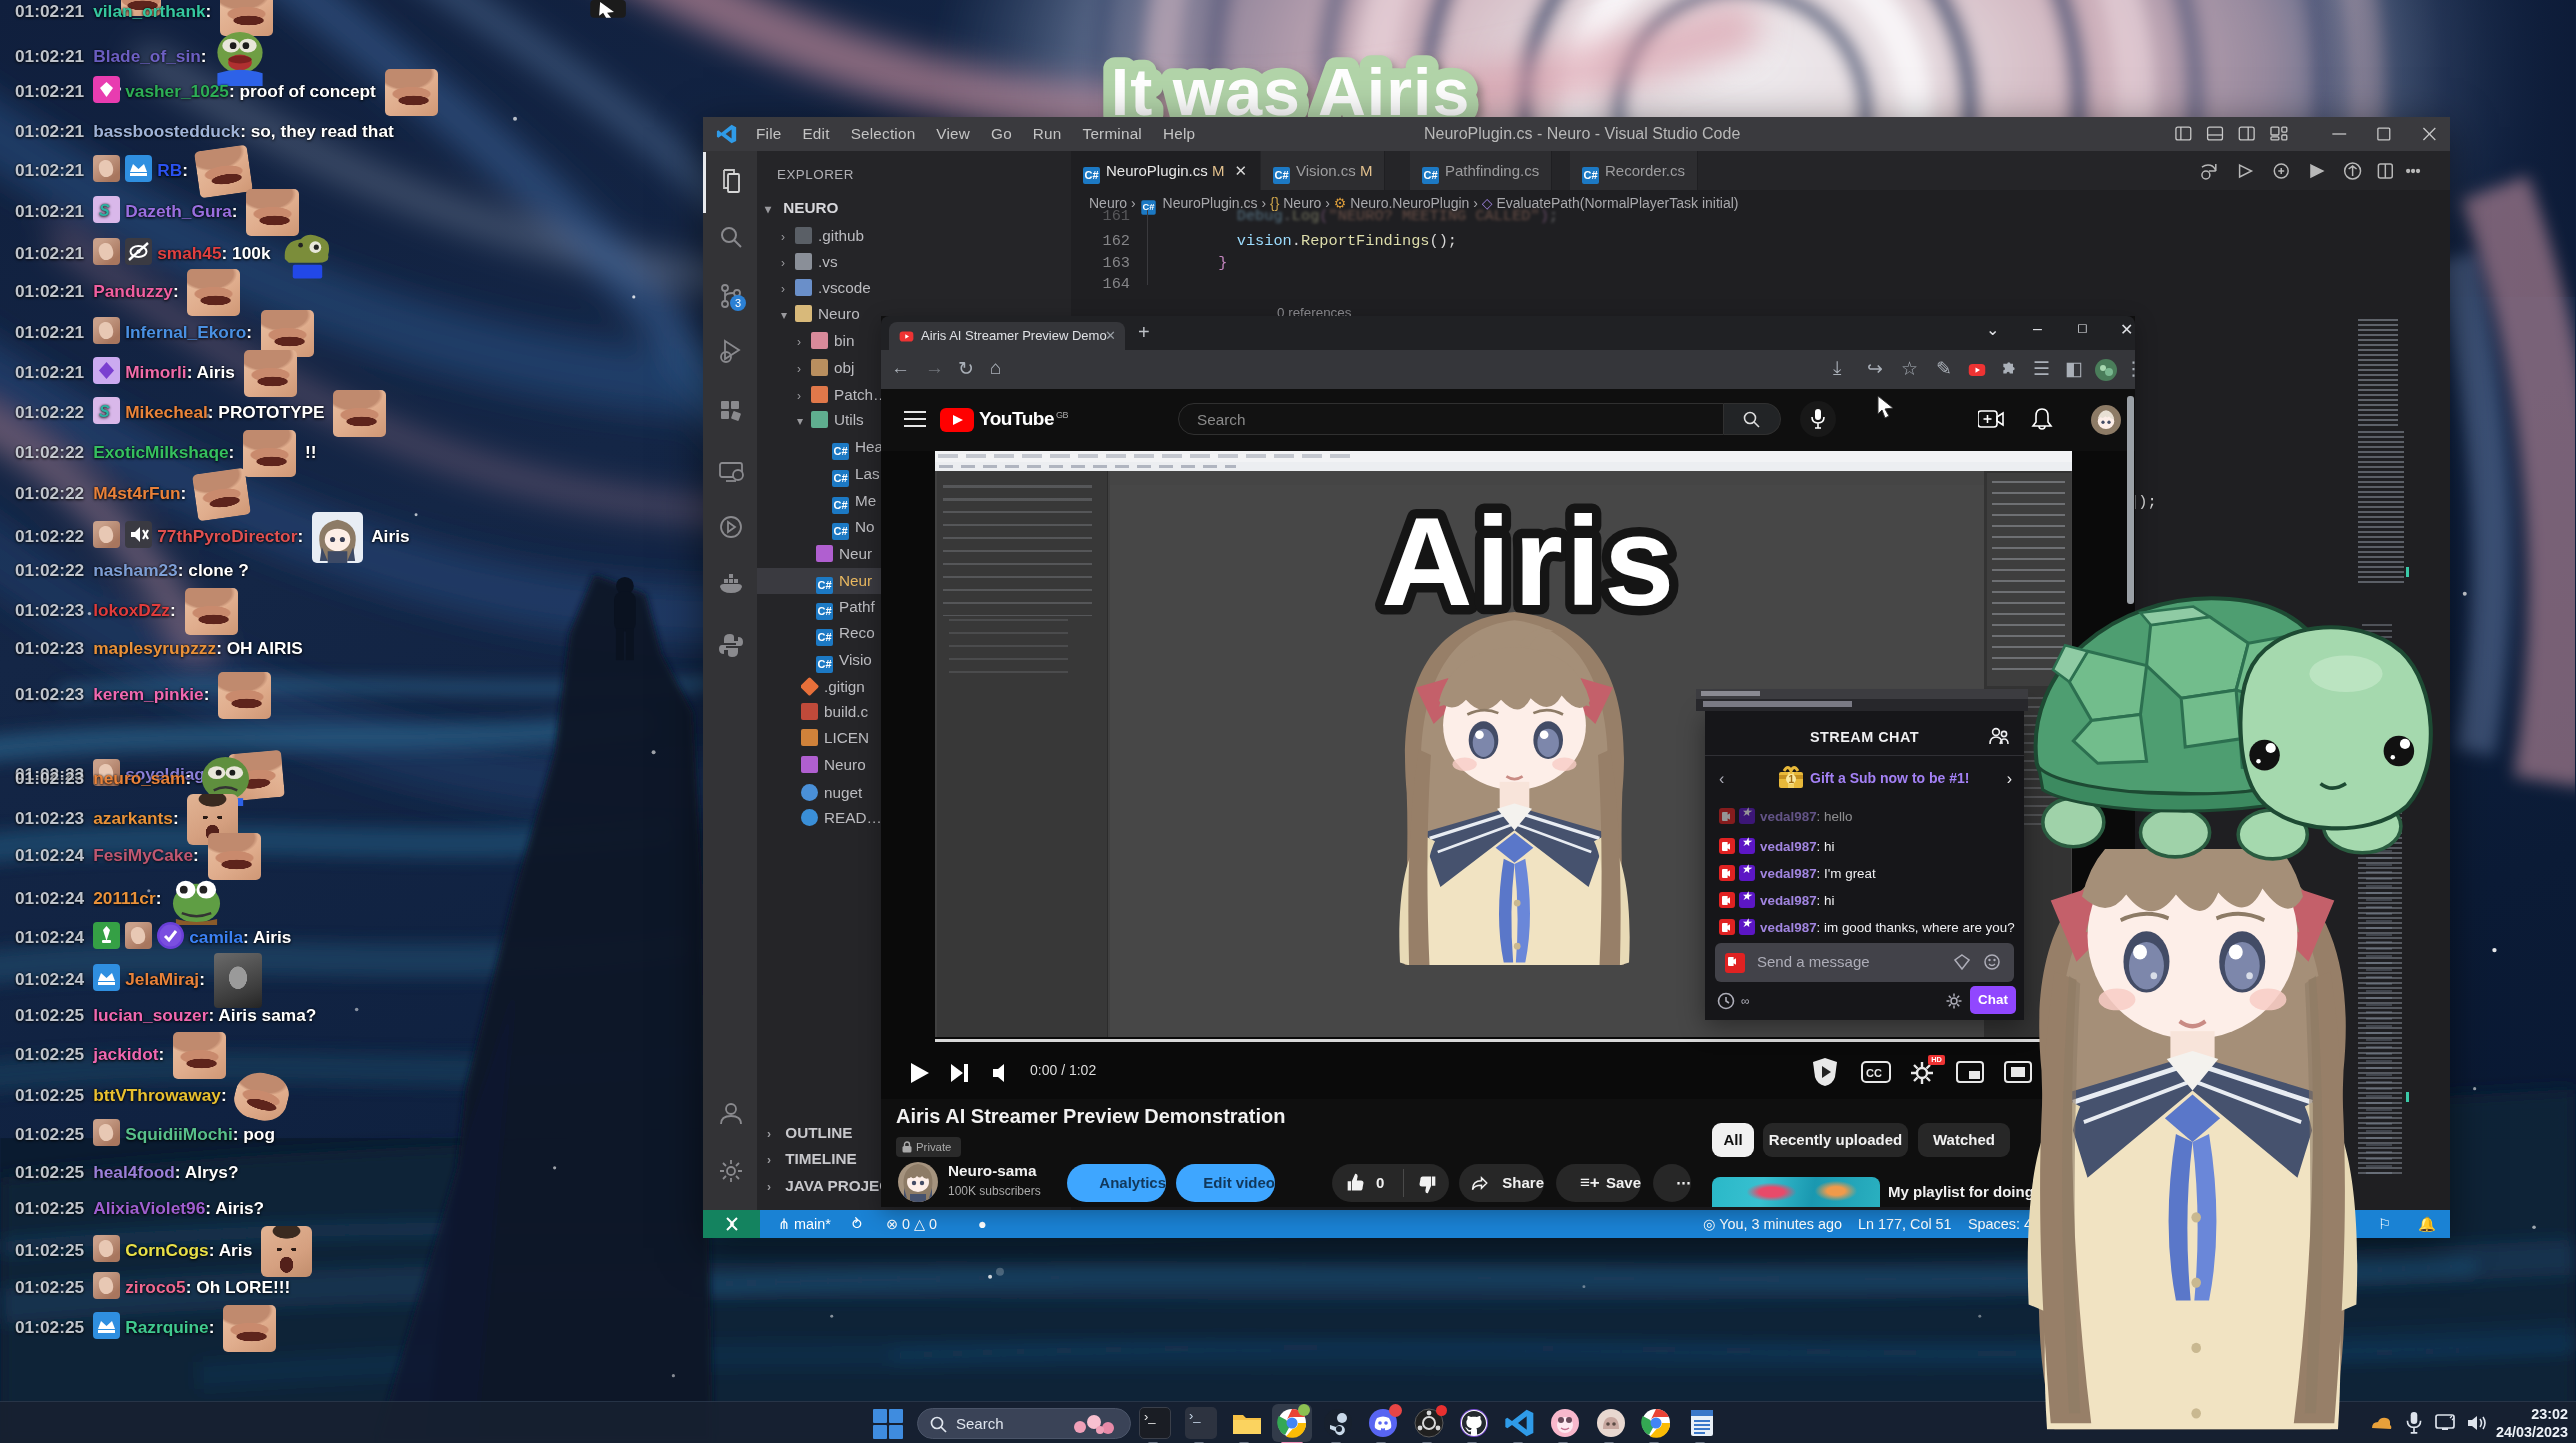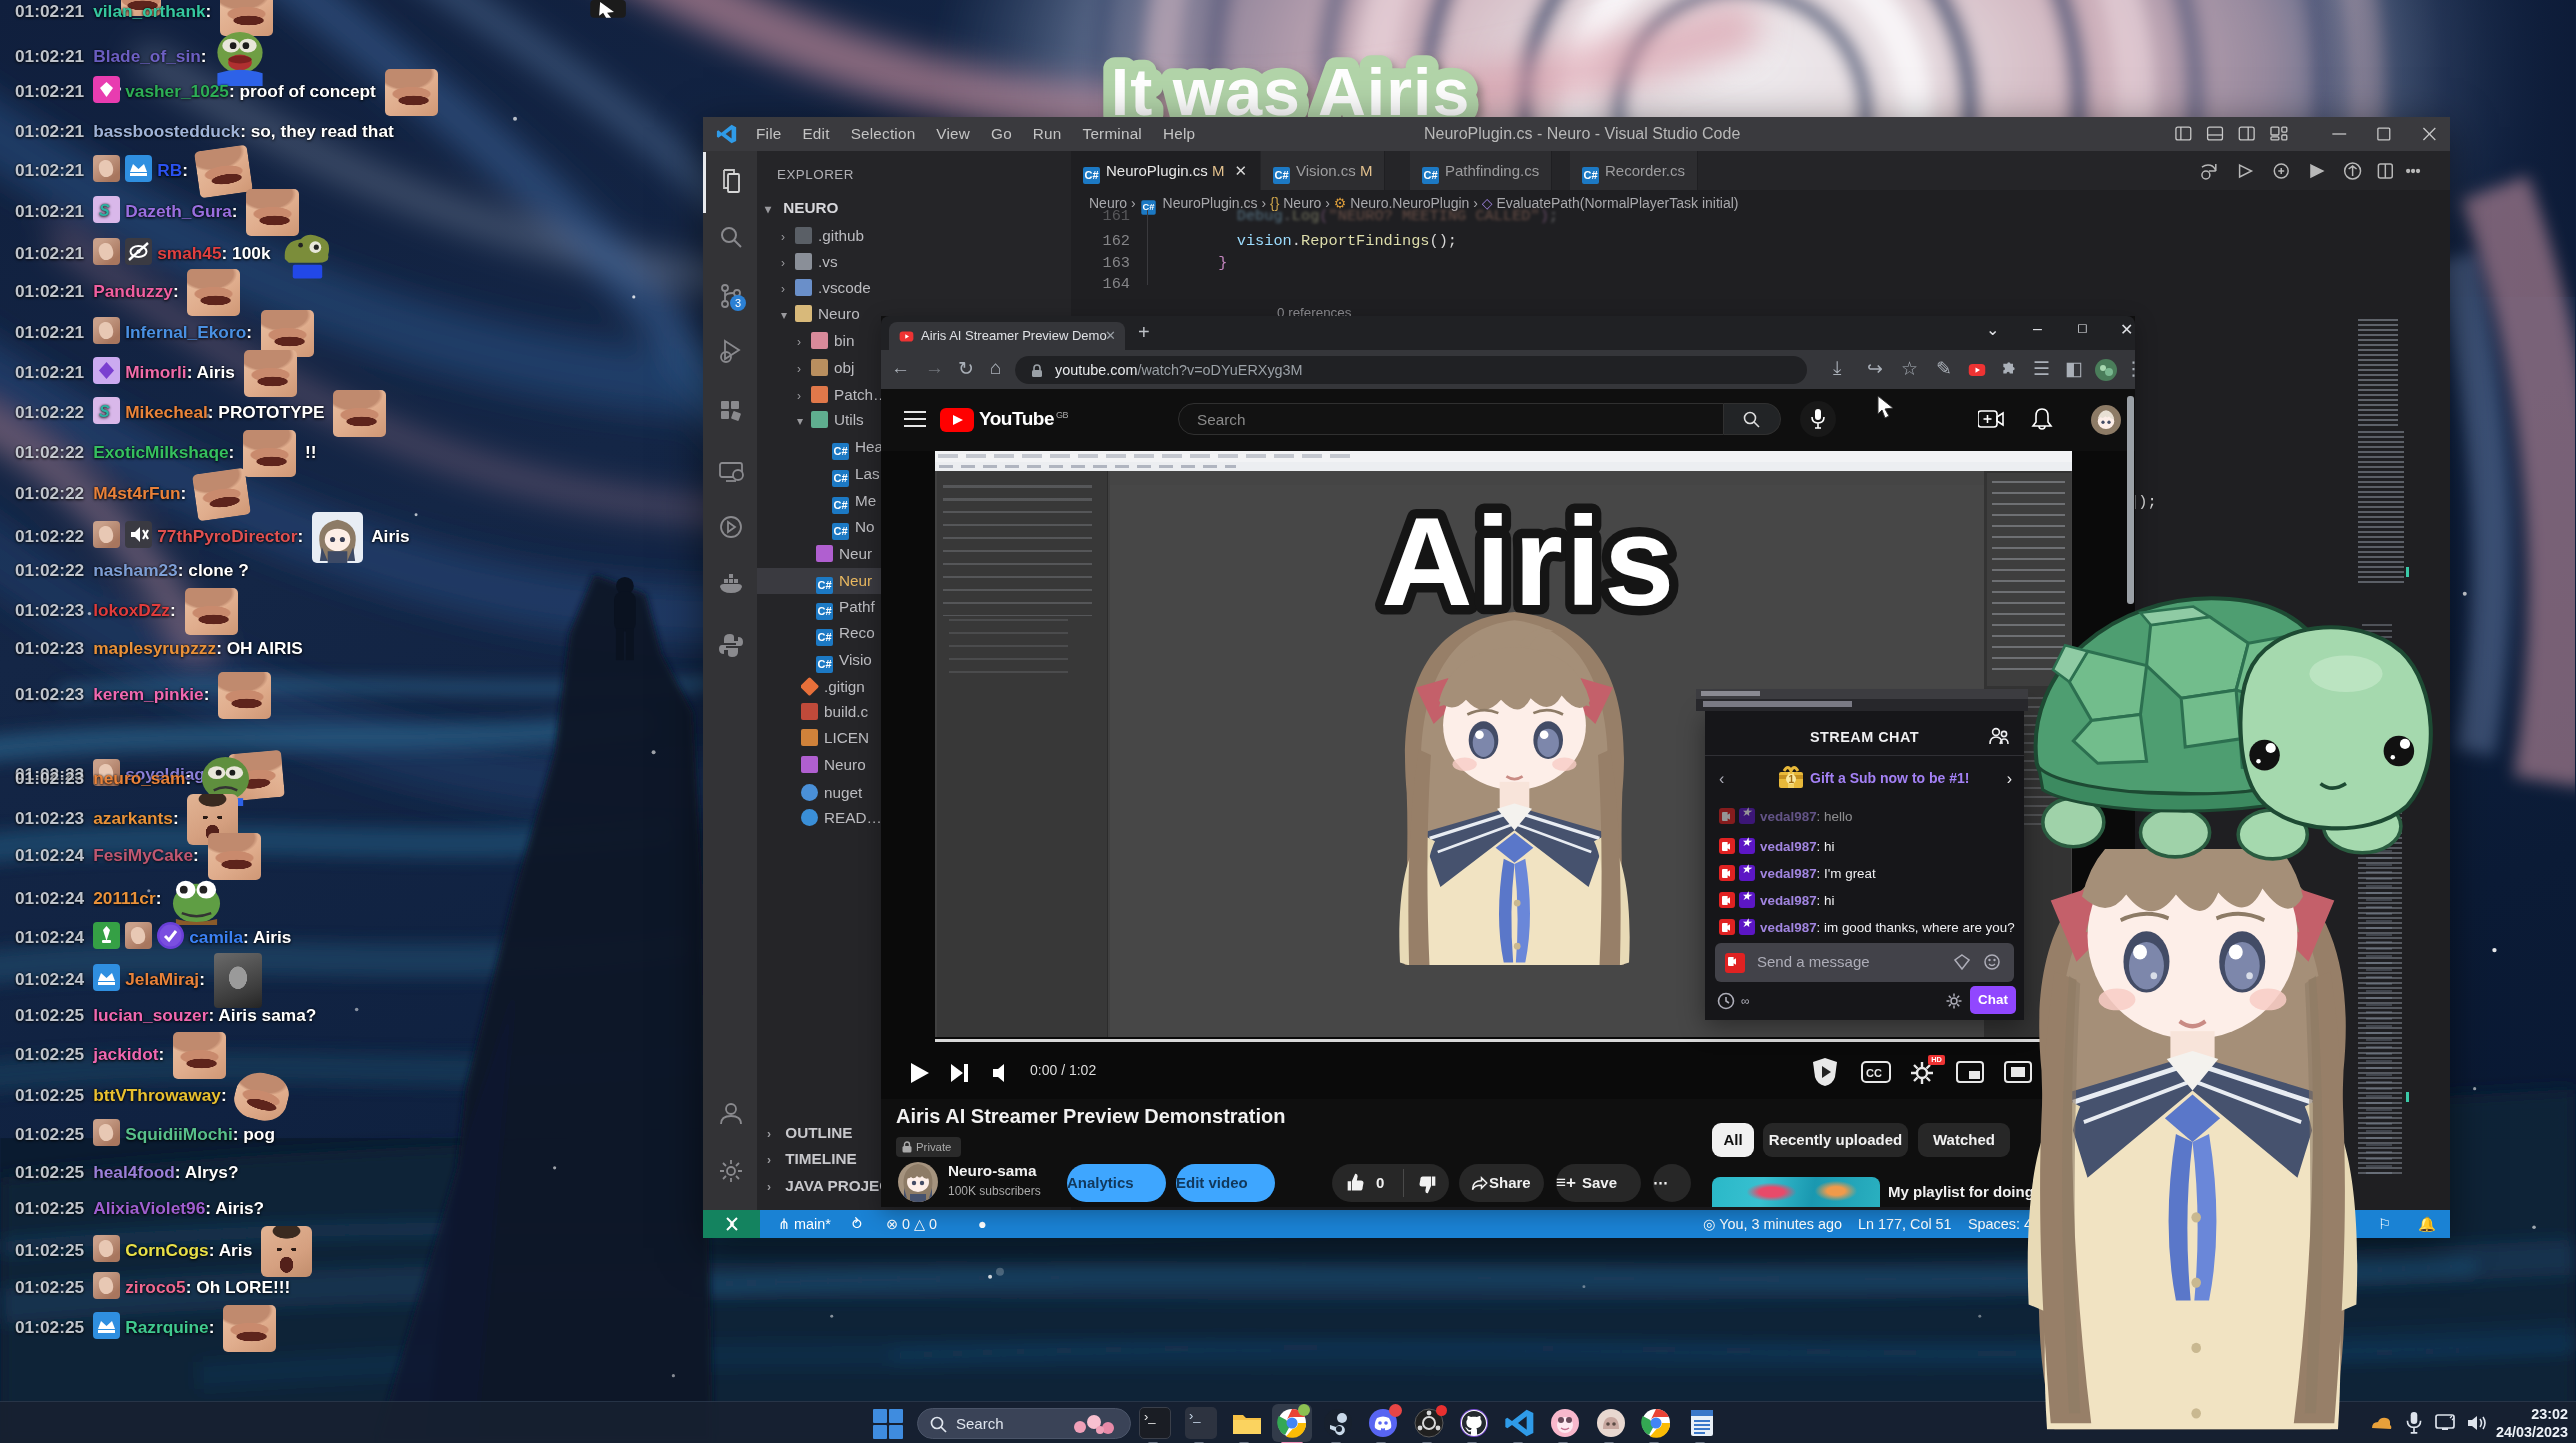--- a/index.html
+++ b/index.html
@@ -71,21 +71,21 @@
 
 #browser{position:absolute;left:881px;top:316px;width:1254px;height:891px;z-index:15;box-shadow:0 6px 20px rgba(0,0,0,.30);background:#0f0f0f}
 #btabs{position:absolute;left:0;top:0;width:100%;height:34px;background:#202124;border-radius:8px 8px 0 0}
 #btab{position:absolute;left:8px;top:6px;width:236px;height:28px;background:#35363a;border-radius:8px 8px 0 0;color:#dfe1e5;font-size:13px;line-height:28px}
 #btoolbar{position:absolute;left:0;top:34px;width:100%;height:40px;background:#35363a}
 .bic{position:absolute;color:#aab0b8;font-size:19px;top:7px}
 #urlbar{position:absolute;left:134px;top:6px;width:792px;height:28px;border-radius:14px;background:#202124;color:#e8eaed;font-size:14.4px;line-height:28px}
 #ythead{position:absolute;left:0;top:73px;width:100%;height:76px;background:#0f0f0f}
 #vidarea{position:absolute;left:0;top:135px;width:100%;height:648px;background:#0a0a0a;overflow:hidden}
 #ytbelow{position:absolute;left:0;top:783px;width:100%;height:108px;background:#0f0f0f;overflow:hidden}
-.pill{position:absolute;height:38px;border-radius:19px;background:#272727;color:#f1f1f1;font-size:15px;font-weight:bold;line-height:38px;text-align:left}
+.pill{position:absolute;height:38px;border-radius:19px;background:#272727;color:#f1f1f1;font-size:15px;font-weight:bold;line-height:38px;text-align:right}
 .chip{position:absolute;top:24px;height:34px;border-radius:9px;background:#272727;color:#f1f1f1;font-size:15px;font-weight:bold;line-height:34px;text-align:center}
 .wc{position:absolute;top:4px;color:#dfe1e5;font-size:16px}
 #rec{position:absolute;left:54px;top:0;width:1137px;height:586px;background:#3f3f3f}
 #airistext{position:absolute;left:430px;top:20px}
 
 
 #schat{position:absolute;left:824px;top:260px;width:319px;height:309px;background:#161619;color:#efeff1;z-index:5;box-shadow:0 6px 24px rgba(0,0,0,.4)}
 .sm{position:absolute;left:14px;height:24px;font-size:13.4px;color:#efeff1;white-space:nowrap}
 .sb1{display:inline-block;width:16px;height:16px;border-radius:3px;background:#e02222;vertical-align:-3px;margin-right:4px;position:relative}
 .sb1:after{content:"";position:absolute;left:3px;top:4px;width:8px;height:9px;background:#fff;border-radius:1px;clip-path:polygon(0 0,70% 0,70% 30%,100% 15%,100% 85%,70% 70%,70% 100%,0 100%)}
@@ -538,24 +538,20 @@
   <span class="wc" style="left:1105px">⌄</span>
         <span class="wc" style="left:1152px">–</span>
         <span class="wc" style="left:1196px;font-size:13px">◻</span>
         <span class="wc" style="left:1239px">✕</span>
  </div>
  <div id="btoolbar">
   <span class="bic" style="left:10px">←</span>
         <span class="bic" style="left:44px;opacity:.5">→</span>
         <span class="bic" style="left:77px">↻</span>
         <span class="bic" style="left:109px">⌂</span>
-  <div id="urlbar"><svg style="position:absolute;left:16px;top:8px" width="12" height="14" viewBox="0 0 12 14">
-            <rect x="1" y="6" width="10" height="7" rx="1.5" fill="#9aa0a6"></rect>
-            <path d="M3,6 L3,4 A3,3 0 0 1 9,4 L9,6" stroke="#9aa0a6" stroke-width="1.6" fill="none"></path>
-          </svg><span style="display:inline-block;width:30px"></span><span style="margin-left:10px">youtube.com<span style="color:#9aa0a6">/watch?v=oDYuERXyg3M</span></span></div>
   <span class="bic" style="left:952px">⤓</span>
         <span class="bic" style="left:986px">↪</span>
         <span class="bic" style="left:1020px">☆</span>
   <span class="bic" style="left:1055px">✎</span>
   <svg class="bic" style="left:1087px;top:11px" width="18" height="18" viewBox="0 0 24 24">
           <rect x="1" y="4" width="22" height="16" rx="5" fill="#e33"></rect>
           <path d="M10,8.5 L16,12 L10,15.5 Z" fill="#fff"></path>
         </svg>
   <svg class="bic" style="left:1119px;top:11px" width="18" height="18" viewBox="0 0 24 24">
           <path d="M10,2 a2.5,2.5 0 0 1 5,0 l4,0 0,5 a2.5,2.5 0 0 1 0,5 l0,5 -5,0 a2.5,2.5 0 0 0 -5,0 l-5,0 0,-5 a2.5,2.5 0 0 0 0,-5 l0,-5 Z" fill="#aab0b8" transform="translate(1,2) scale(.86)"></path>

